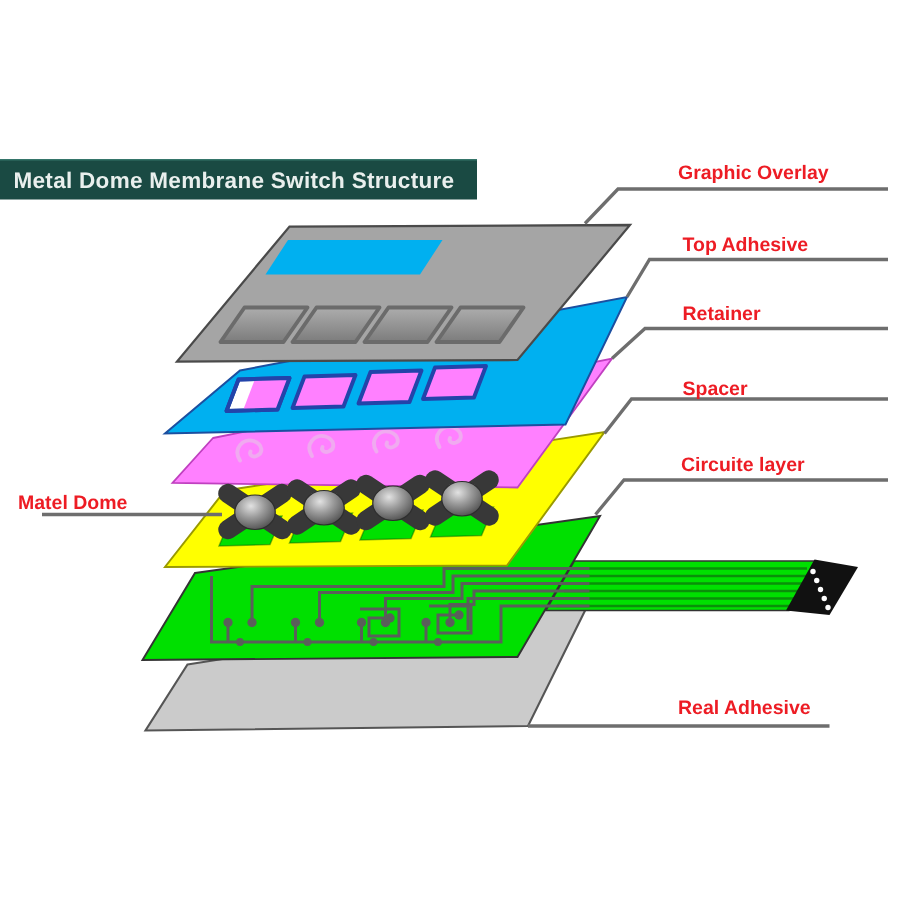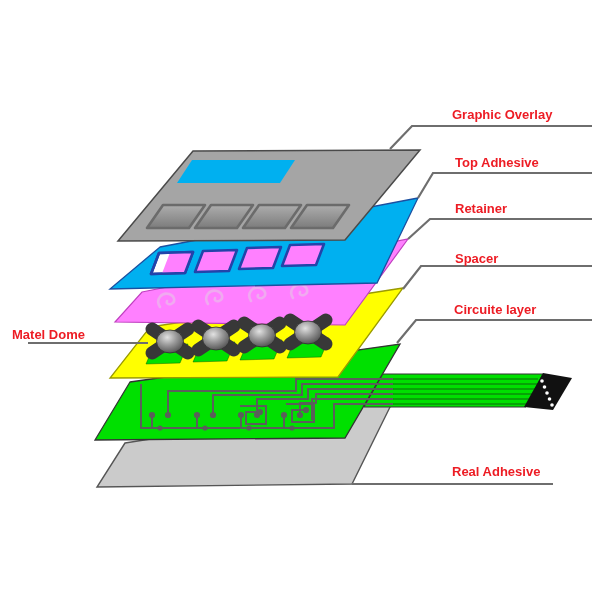--- a/index.html
+++ b/index.html
@@ -9,20 +9,21 @@
              padding-left:9px;box-sizing:border-box;font-size:15px;font-weight:bold;
              border-top:1px solid #35756a;letter-spacing:.2px;}
   svg{position:absolute;left:0;top:0;}
   svg text{font-family:"Liberation Sans",sans-serif;font-weight:bold;font-size:13px;}
 </style>
 </head>
 <body>
 
 <div class="stage">
 
+  <div class="title-bar" style="background-color: rgb(26, 74, 67); color: rgb(233, 239, 237);">Metal Dome Membrane Switch Structure</div>
 
   <svg width="600" height="600" viewBox="0 0 600 600">
     <defs>
       <linearGradient id="keyGrad" x1="0" y1="0" x2="0" y2="1">
         <stop offset="0" stop-color="#adadad"></stop>
         <stop offset="1" stop-color="#7c7c7c"></stop>
       </linearGradient>
       <radialGradient id="domeGrad" cx="40%" cy="32%" r="75%">
         <stop offset="0" stop-color="#e2e2e2"></stop>
         <stop offset="0.45" stop-color="#9a9a9a"></stop>

